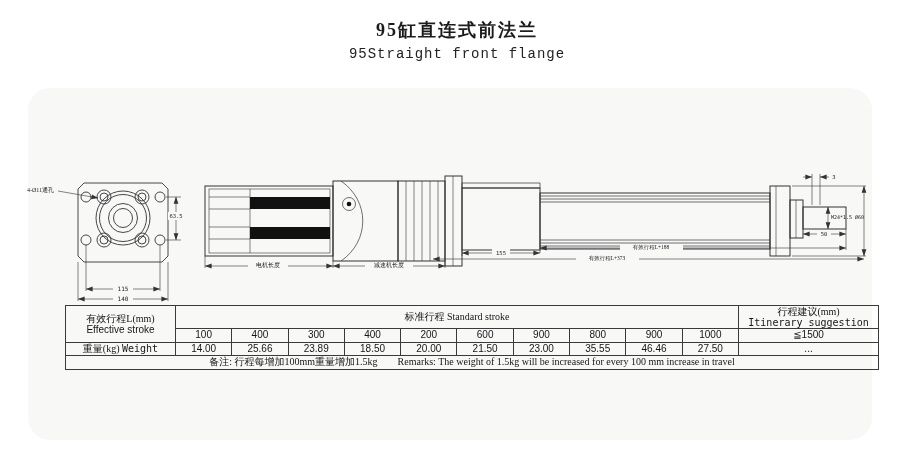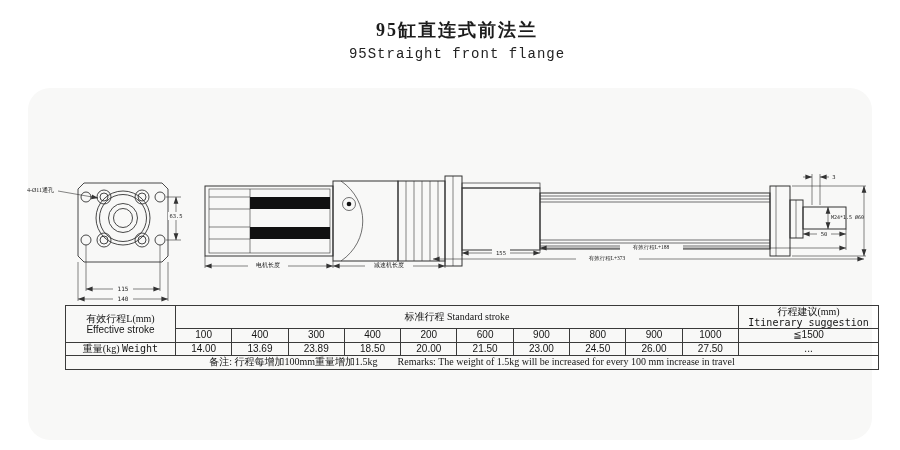--- a/index.html
+++ b/index.html
@@ -219,28 +219,28 @@
     <td>900</td>
     <td>1000</td>
     <td>≦1500</td>
   </tr>
   <tr class="r3">
     <td class="hdr">
       <span>重量(kg)</span>
       <span style="font-family:'DejaVu Sans Mono',monospace;">Weight</span>
     </td>
     <td>14.00</td>
-    <td>13.69</td>
+    <td>25.66</td>
     <td>23.89</td>
     <td>18.50</td>
     <td>20.00</td>
     <td>21.50</td>
     <td>23.00</td>
-    <td>24.50</td>
-    <td>26.00</td>
+    <td>35.55</td>
+    <td>46.46</td>
     <td>27.50</td>
     <td>...</td>
   </tr>
   <tr class="r4">
     <td colspan="12" class="hdr">备注: 行程每增加100mm重量增加1.5kg　　Remarks: The weight of 1.5kg will be increased for every 100 mm increase in travel</td>
   </tr>
 </tbody>
   </table>
 
 </body></html>

